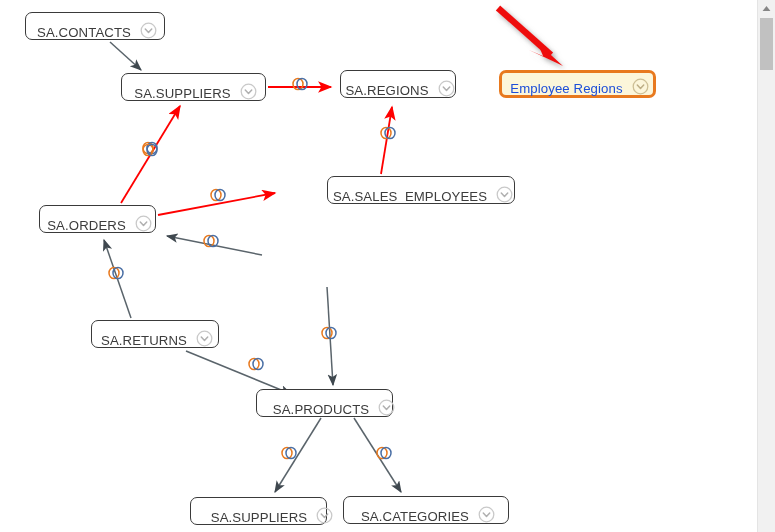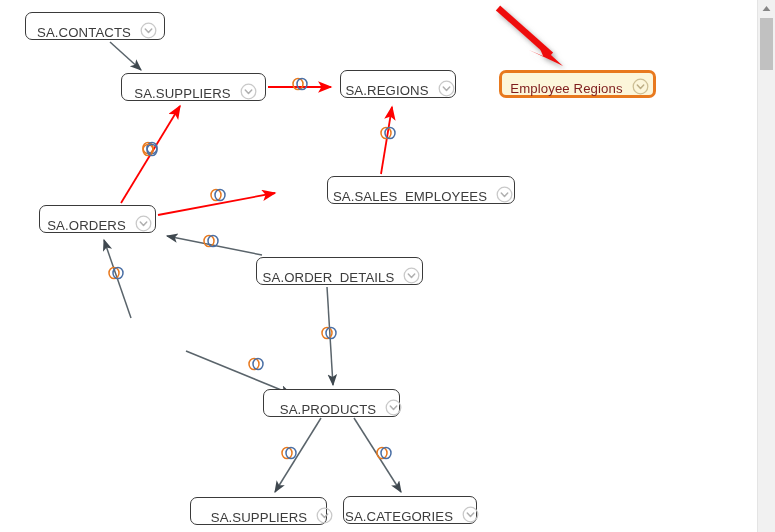--- a/index.html
+++ b/index.html
@@ -57,21 +57,21 @@
     font-size: 13.2px;
     color: #3c3c3c;
     letter-spacing: 0.1px;
     line-height: 1;
   }
   .node.selected {
     background: #fcf6da;
     border: 3px solid #e8791e;
     border-radius: 7px;
   }
-  .node.selected .node-label { color: #7f1d1d; }
+  .node.selected .node-label { color: #1d4ed8; }
 
   
   .chev {
     width: 17px; height: 17px;
     flex: 0 0 17px;
     display: block;
   }
 
   
   .card-icon {
@@ -265,46 +265,46 @@
     </div>
 
     <div class="node" style="left:39px; top:205px; width:117px;">
       <span class="node-label">SA.ORDERS</span>
       <svg class="chev" viewBox="0 0 17 17">
         <circle cx="8.5" cy="8.5" r="7.3" fill="none" stroke="#c9c9c9" stroke-width="1.3"></circle>
         <path d="M5.3,7 L8.5,10.4 L11.7,7" fill="none" stroke="#b0b0b0" stroke-width="1.5" stroke-linecap="round" stroke-linejoin="round"></path>
       </svg>
     </div>
 
-    <div class="node" style="left:256px; top:257px; width:167px;">
-      <span class="node-label">SA.ORDER_DETAILS</span>
-      <svg class="chev" viewBox="0 0 17 17">
-        <circle cx="8.5" cy="8.5" r="7.3" fill="none" stroke="#c9c9c9" stroke-width="1.3"></circle>
-        <path d="M5.3,7 L8.5,10.4 L11.7,7" fill="none" stroke="#b0b0b0" stroke-width="1.5" stroke-linecap="round" stroke-linejoin="round"></path>
-      </svg>
-    </div>
-
-
-    <div class="node" style="left:263px; top:389px; width:137px;padding-left:28px;">
+
+    <div class="node" style="left:91px; top:320px; width:128px;">
+      <span class="node-label">SA.RETURNS</span>
+      <svg class="chev" viewBox="0 0 17 17">
+        <circle cx="8.5" cy="8.5" r="7.3" fill="none" stroke="#c9c9c9" stroke-width="1.3"></circle>
+        <path d="M5.3,7 L8.5,10.4 L11.7,7" fill="none" stroke="#b0b0b0" stroke-width="1.5" stroke-linecap="round" stroke-linejoin="round"></path>
+      </svg>
+    </div>
+
+    <div class="node" style="left:256px; top:389px; width:137px;padding-left:28px;">
       <span class="node-label">SA.PRODUCTS</span>
       <svg class="chev" viewBox="0 0 17 17">
         <circle cx="8.5" cy="8.5" r="7.3" fill="none" stroke="#c9c9c9" stroke-width="1.3"></circle>
         <path d="M5.3,7 L8.5,10.4 L11.7,7" fill="none" stroke="#b0b0b0" stroke-width="1.5" stroke-linecap="round" stroke-linejoin="round"></path>
       </svg>
     </div>
 
     <div class="node" style="left:190px; top:497px; width:137px;padding-left:36px;">
       <span class="node-label">SA.SUPPLIERS</span>
       <svg class="chev" viewBox="0 0 17 17">
         <circle cx="8.5" cy="8.5" r="7.3" fill="none" stroke="#c9c9c9" stroke-width="1.3"></circle>
         <path d="M5.3,7 L8.5,10.4 L11.7,7" fill="none" stroke="#b0b0b0" stroke-width="1.5" stroke-linecap="round" stroke-linejoin="round"></path>
       </svg>
     </div>
 
-    <div class="node" style="left:343px; top:496px; width:134px;">
+    <div class="node" style="left:343px; top:496px; width:166px;">
       <span class="node-label">SA.CATEGORIES</span>
       <svg class="chev" viewBox="0 0 17 17">
         <circle cx="8.5" cy="8.5" r="7.3" fill="none" stroke="#c9c9c9" stroke-width="1.3"></circle>
         <path d="M5.3,7 L8.5,10.4 L11.7,7" fill="none" stroke="#b0b0b0" stroke-width="1.5" stroke-linecap="round" stroke-linejoin="round"></path>
       </svg>
     </div>
 
     <svg id="annotation" viewBox="0 0 110 78">
       <defs>
         <filter id="anno-shadow" x="-50%" y="-50%" width="220%" height="220%">

